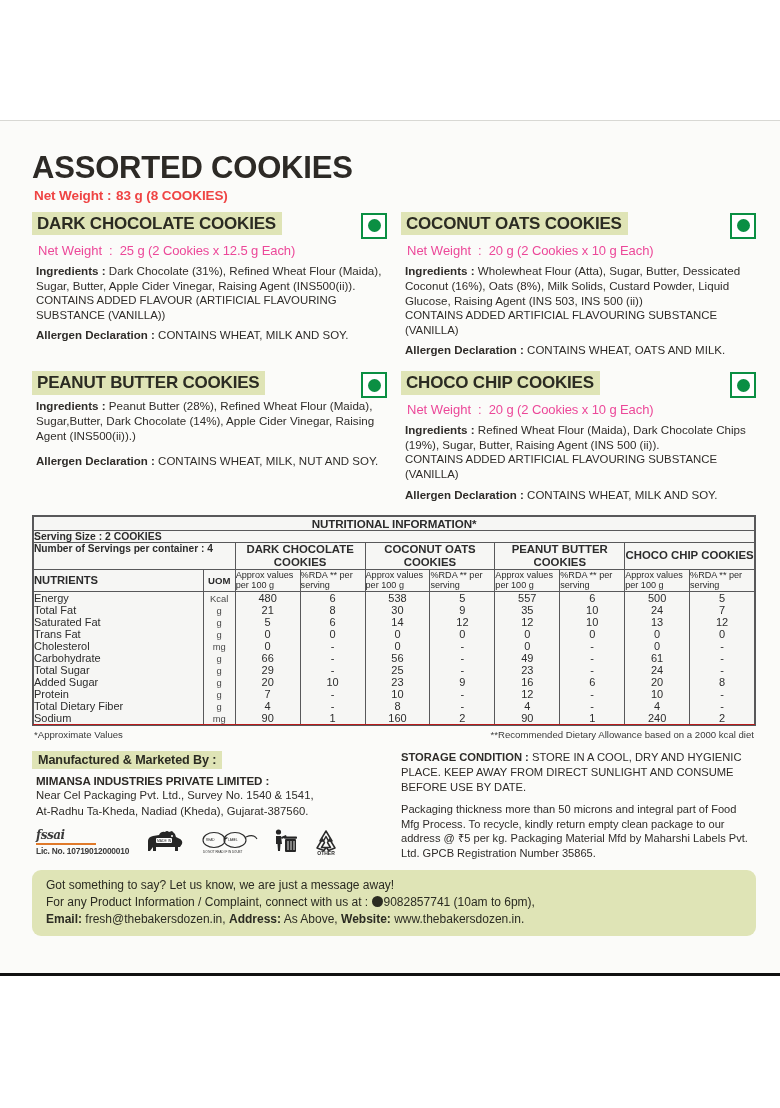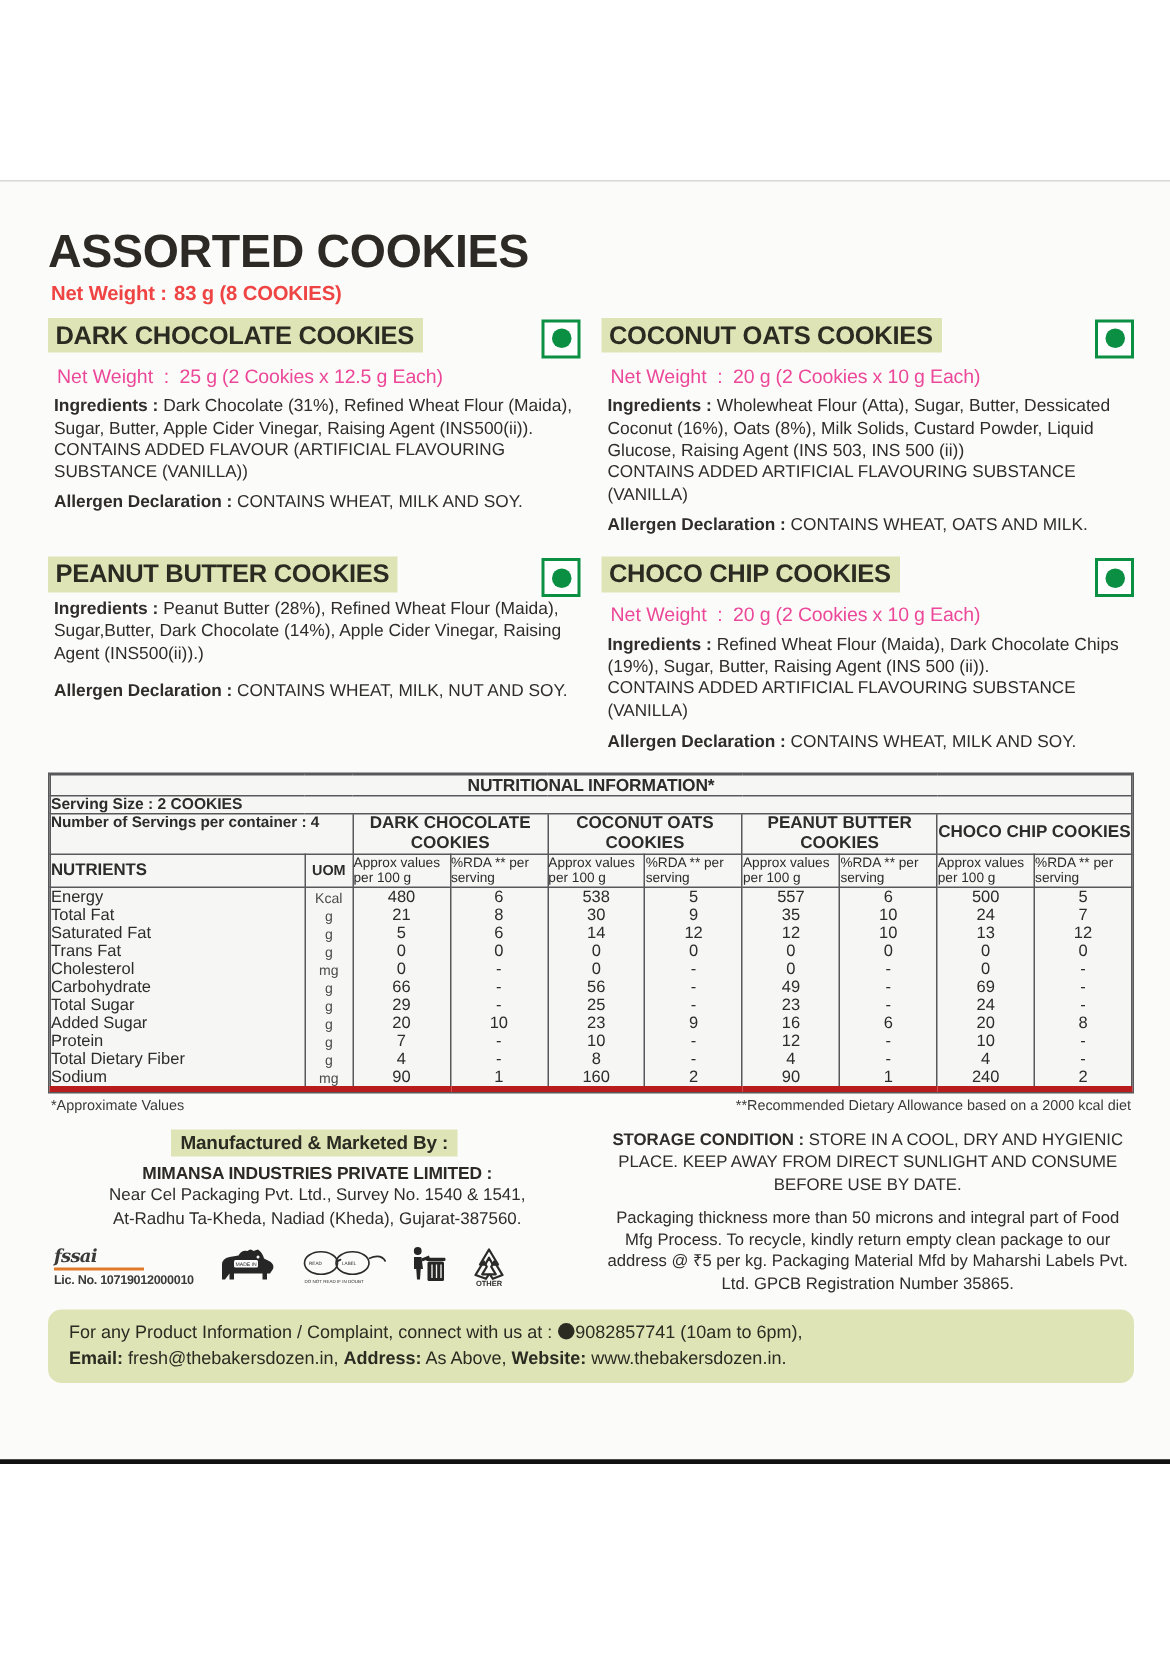--- a/index.html
+++ b/index.html
@@ -75,26 +75,26 @@
   .nt-cont{font-weight:bold;font-size:10.2px;padding:3px 0 3px 8px;text-align:left;line-height:1.25;vertical-align:top;}
   .nt-prod{text-align:center;font-weight:bold;font-size:11.4px;line-height:1.12;padding:3px 2px;}
   .nt-nutrients{font-weight:bold;font-size:11.2px;padding:4px 0 4px 8px;text-align:left;}
   .nt-uom{text-align:center;font-weight:bold;font-size:9.6px;padding:3px 1px;}
   .nt-sub{text-align:left;font-weight:normal;font-size:9.1px;line-height:1.2;padding:3px 1px;}
   .nt-name{text-align:left;padding:1px 0 1px 8px;font-size:11px;}
   .nt-u{text-align:center;font-size:9.4px;color:#4a4a4a;}
   .nt-v{text-align:center;font-size:11px;}
   tr.datarow td{border-top:none;border-bottom:none;}
   tr.datarow.first td{border-top:1px solid #58585a;}
-  tr.datarow.last td{border-bottom:4px solid #b91c1c;}
+  tr.datarow.last td{border-bottom:1px solid #b91c1c;}
 
   .foot{display:flex;justify-content:space-between;font-size:9.6px;color:#3a3a3a;margin-top:3px;padding:0 2px;}
 
   
-  .bottom{display:flex;gap:14px;margin-top:10px;text-align:center;}
+  .bottom{display:flex;gap:14px;margin-top:10px;}
   .mmbadge{
     display:inline-block;background:#dfe4b6;font-weight:bold;font-size:12.6px;
     padding:2px 6px;color:#2b2b22;letter-spacing:-0.1px;margin-bottom:5px;
   }
   .company{font-size:11.6px;font-weight:bold;color:#2d2a26;margin:0 0 1px 4px;letter-spacing:-0.1px;}
   .addr{font-size:11.3px;line-height:1.34;color:#2f2c29;margin:0 0 0 4px;}
   .storage{font-size:11.2px;line-height:1.30;color:#2f2c29;margin:0;}
   .storage b{font-weight:bold;}
   .pack{font-size:11.1px;line-height:1.32;color:#2f2c29;margin:8px 0 0 0;}
 
@@ -327,21 +327,21 @@
           </tr>
           <tr class="datarow">
             <td class="nt-name">Carbohydrate</td>
             <td class="nt-u">g</td>
             <td class="nt-v">66</td>
             <td class="nt-v">-</td>
             <td class="nt-v">56</td>
             <td class="nt-v">-</td>
             <td class="nt-v">49</td>
             <td class="nt-v">-</td>
-            <td class="nt-v">69</td>
+            <td class="nt-v">61</td>
             <td class="nt-v">-</td>
           </tr>
           <tr class="datarow">
             <td class="nt-name">Total Sugar</td>
             <td class="nt-u">g</td>
             <td class="nt-v">29</td>
             <td class="nt-v">-</td>
             <td class="nt-v">25</td>
             <td class="nt-v">-</td>
             <td class="nt-v">23</td>
@@ -463,20 +463,21 @@
     <div class="col">
       <div class="storage">
         <b>STORAGE CONDITION :</b>
         <span>STORE IN A COOL, DRY AND HYGIENIC PLACE. KEEP AWAY FROM DIRECT SUNLIGHT AND CONSUME BEFORE USE BY DATE.</span>
       </div>
       <div class="pack">Packaging thickness more than 50 microns and integral part of Food Mfg Process. To recycle, kindly return empty clean package to our address @ ₹5 per kg. Packaging Material Mfd by Maharshi Labels Pvt. Ltd. GPCB Registration Number 35865.</div>
     </div>
   </div>
 
   <div class="feedback">
+    <div class="fb-line">Got something to say? Let us know, we are just a message away!</div>
     <div class="fb-line">
       <span>For any Product Information / Complaint, connect with us at :</span>
       <span class="ph-ic"></span><span>9082857741 (10am to 6pm),</span>
     </div>
     <div class="fb-line">
       <b>Email:</b>
       <span>fresh@thebakersdozen.in,</span>
       <b>Address:</b>
       <span>As Above,</span>
       <b>Website:</b>

